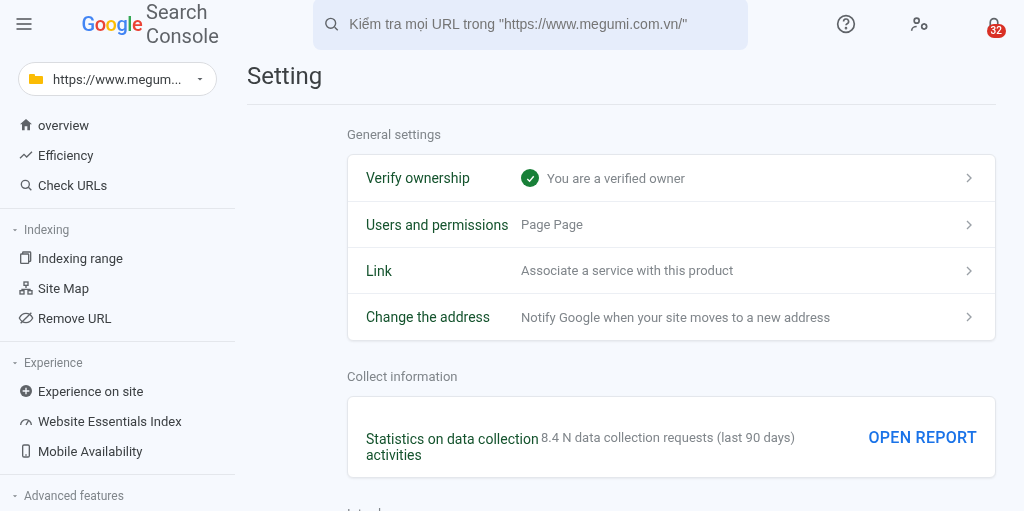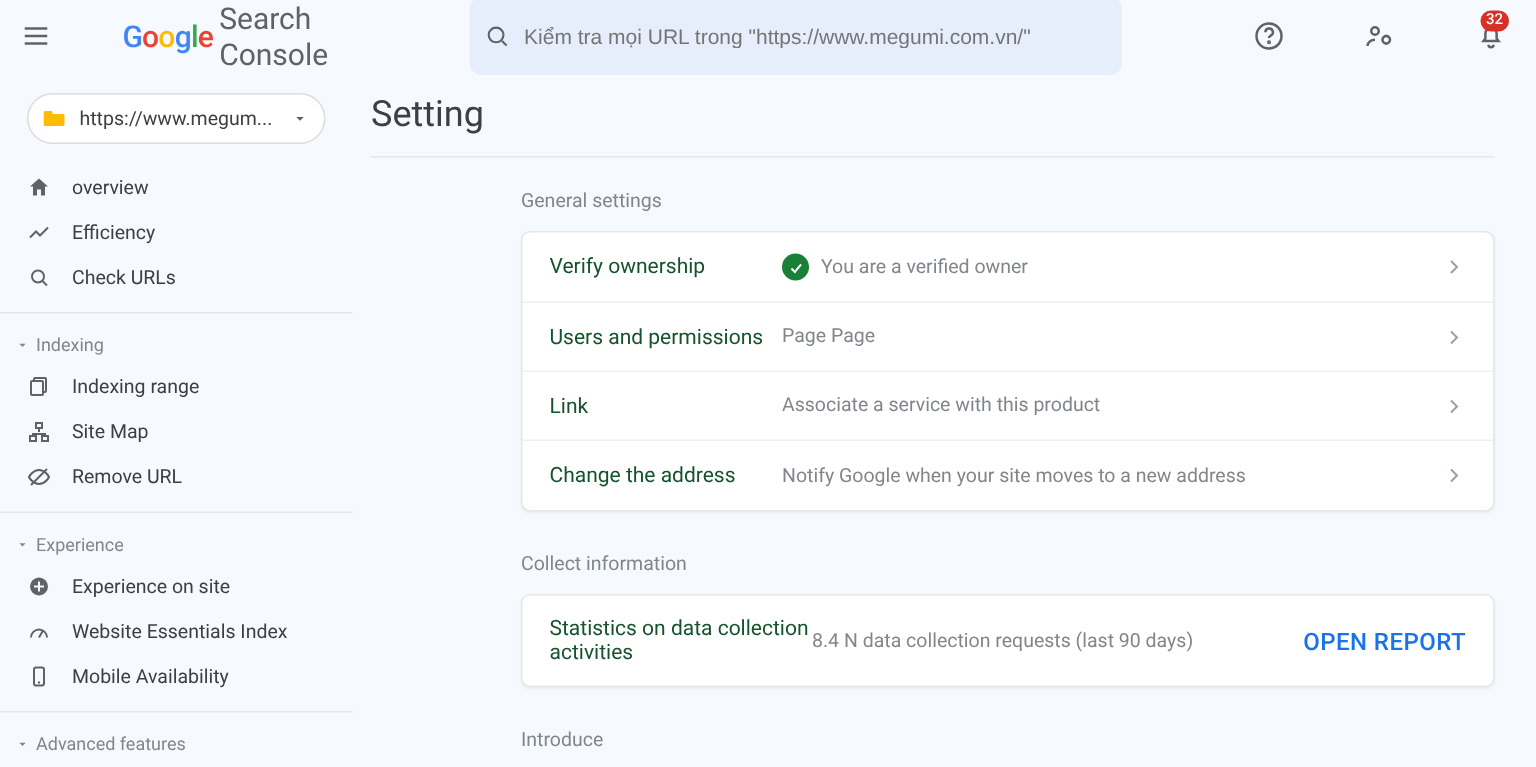--- a/index.html
+++ b/index.html
@@ -48,21 +48,21 @@
     width: 100%;
     margin-left: 10px;
   }
   .spacer { flex: 1; }
   .top-icon {
     width: 40px; height: 40px;
     display: flex; align-items: center; justify-content: center;
     color: #5f6368; cursor: pointer; position: relative;
   }
   .bell-badge {
-    position: absolute; top: 3px; right: 4px;
+    position: absolute; top: 20px; right: 4px;
     background: #d93025; color: #fff;
     font-size: 10px; font-weight: 500;
     border-radius: 8px; padding: 0 4px; height: 14px; line-height: 14px;
   }
   .body { flex: 1; display: flex; min-height: 0; }
   .sidebar {
     width: 235px;
     padding-top: 6px;
     overflow-y: auto;
   }
@@ -78,21 +78,21 @@
     font-size: 13px;
     color: #3c4043;
     cursor: pointer;
     gap: 8px;
     justify-content: space-between;
   }
   .nav-item {
     height: 30px;
     display: flex; align-items: center;
     padding-left: 18px;
-    gap: 14px;
+    gap: 4px;
     color: #5f6368;
     font-size: 13px;
     cursor: pointer;
   }
   .nav-item .lbl { color:#3c4043; }
   .nav-sep { height: 1px; background:#e4e7ec; margin: 8px 0; }
   .nav-head {
     font-size: 12px;
     color:#80868b;
     padding: 6px 0 6px 10px;
@@ -338,21 +338,21 @@
           <div class="row-sub">Notify Google when your site moves to a new address</div>
           <svg class="chev" width="16" height="16" viewBox="0 0 24 24" fill="none" stroke="#9aa0a6" stroke-width="2">
               <polyline points="9 6 15 12 9 18"></polyline>
             </svg>
         </div>
       </div>
 
       <div class="section-label">Collect information</div>
       <div class="card">
         <div class="row">
-          <div class="row-title" style="flex-basis:175px;">Statistics on data collection activities</div>
+          <div class="row-title" style="flex-basis:175px;margin-top:20px;">Statistics on data collection activities</div>
           <div class="row-sub">8.4 N data collection requests (last 90 days)</div>
           <div class="row-action">OPEN REPORT</div>
         </div>
       </div>
 
       <div class="section-label">Introduce</div>
       <div class="card">
         <div class="row">
           
           

